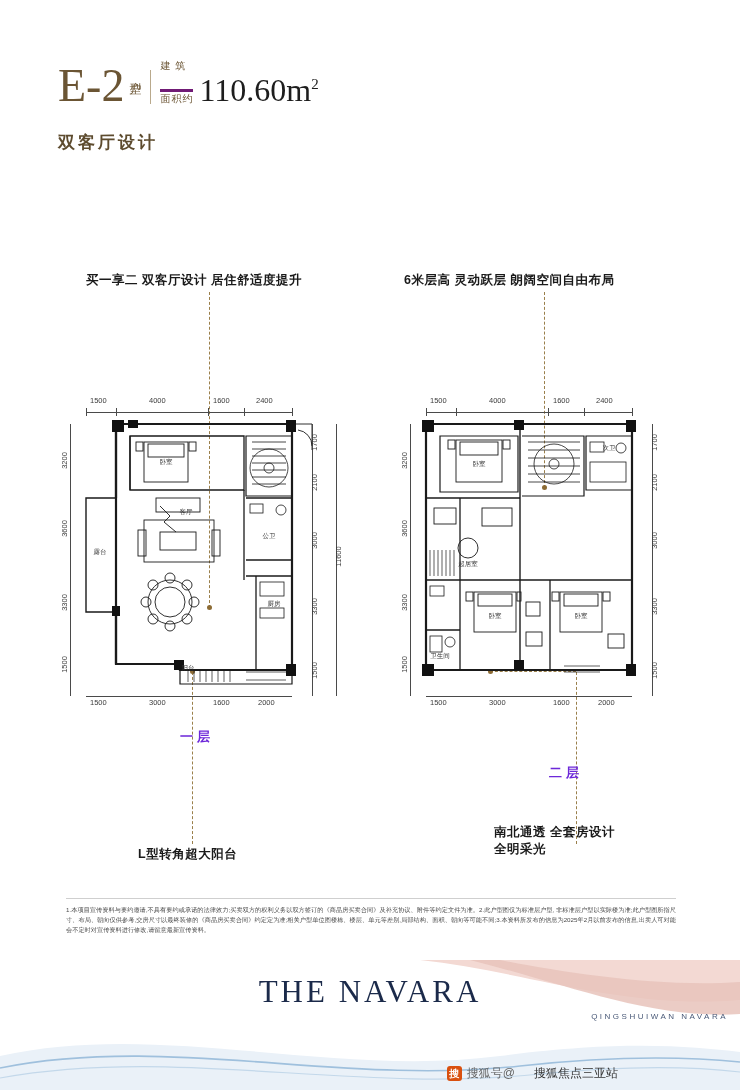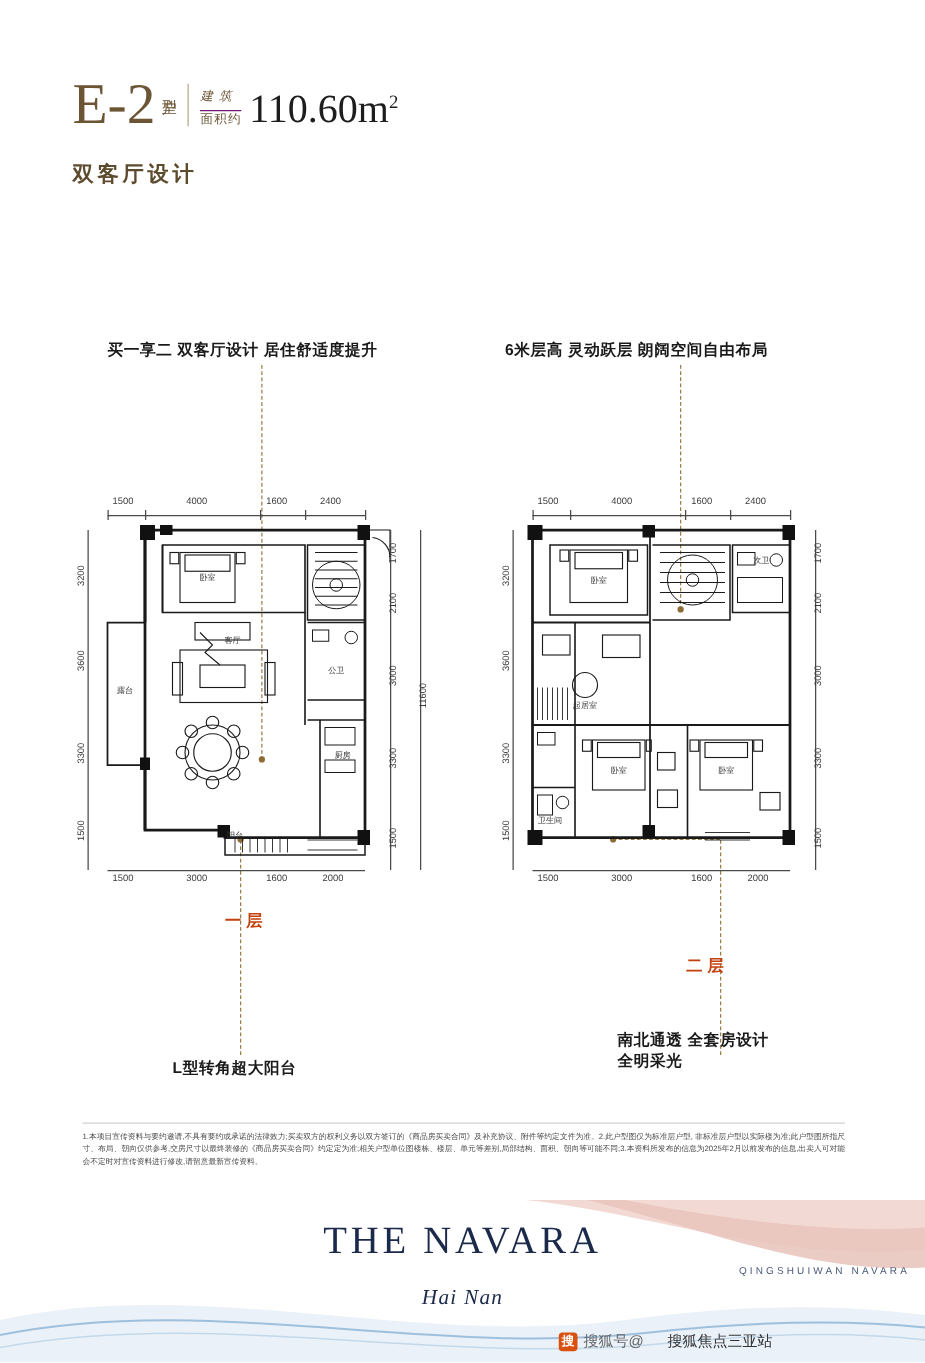--- a/index.html
+++ b/index.html
@@ -28,21 +28,21 @@
     letter-spacing:1px;height:34px;
   }
   .divider-v{
     width:1px;height:34px;background:#b9a98c;margin:0 9px 5px 9px;
   }
   .areabox{margin-bottom:4px;}
   .areabox div{
     font-size:10px;line-height:12px;color:#6b5534;
     border:0;padding:0;letter-spacing:1px;
   }
-  .areabox .ab1{border-bottom:1px solid #701a75;padding-bottom:4px;font-style:italic;}
+  .areabox .ab1{border-bottom:3px solid #701a75;padding-bottom:17px;}
   .areabox .ab2{padding-top:1px;}
   .area-val{
     font-family:"Liberation Serif","DejaVu Serif",serif;
     font-size:32px;line-height:32px;color:#1d1d1d;margin-left:6px;margin-bottom:3px;
     font-weight:400;
   }
   .area-val sup{font-size:15px;vertical-align:super;}
   .subtitle{
     margin-top:22px;font-size:17px;color:#5d4b2e;letter-spacing:3px;
     font-family:"Liberation Serif","DejaVu Serif",serif;font-weight:700;
@@ -61,21 +61,21 @@
 
   
   .plan{position:absolute;}
   .plan-a{left:60px;top:380px;}
   .plan-b{left:400px;top:380px;}
 
   .dimtxt{position:absolute;font-size:7.5px;color:#3a3a3a;font-family:"Liberation Sans",sans-serif;}
   .dimline{position:absolute;background:#4a4a4a;}
   .tick{position:absolute;background:#4a4a4a;}
 
-  .floorlabel{position:absolute;font-size:13px;color:#c2410c;letter-spacing:4px;font-weight:700;font-family:Liberation Mono, monospace;}
+  .floorlabel{position:absolute;font-size:13px;color:#6d28d9;letter-spacing:4px;font-weight:700;font-family:Liberation Mono, monospace;}
   .fl-a{left:180px;top:728px;}
   .fl-b{left:549px;top:735px;margin-top:29px;}
 
   
   .roomname{font-size:6.5px;fill:#333;font-family:"Liberation Sans",sans-serif;}
 
   
   .disclaimer{
     position:absolute;left:66px;top:905px;width:610px;
     font-size:6.2px;line-height:10px;color:#4a4a4a;text-align:justify;
@@ -453,21 +453,20 @@
   <div class="brandwrap">
     <svg width="740" height="130" viewBox="0 0 740 130" style="position:absolute;left:0;top:0;">
       <path d="M420 0 C520 10 620 50 740 40 L740 0 Z" fill="#f3d9d3"></path>
       <path d="M470 0 C560 22 650 60 740 54 L740 22 C660 28 560 12 500 0 Z" fill="#e7c3bb" opacity="0.85"></path>
       <path d="M0 96 C160 60 330 118 500 96 C620 80 690 86 740 92 L740 130 L0 130 Z" fill="#eaf1f8"></path>
       <path d="M0 108 C170 74 340 126 520 106 C630 94 700 98 740 102" stroke="#9fc0dd" stroke-width="1.6" fill="none"></path>
       <path d="M0 118 C180 86 350 134 540 114 C640 104 706 108 740 112" stroke="#c3d8ea" stroke-width="1.2" fill="none"></path>
     </svg>
     <div class="brand">THE NAVARA</div>
     <div class="brand-sub">QINGSHUIWAN NAVARA</div>
-    <div class="brand-hainan">Hai Nan</div>
   </div>
 
   <div class="wm">
     <div class="wm-logo">搜</div>
     <div class="wm-t1">搜狐号@</div>
     <div class="wm-t2">搜狐焦点三亚站</div>
   </div>
 
 </div>
 

